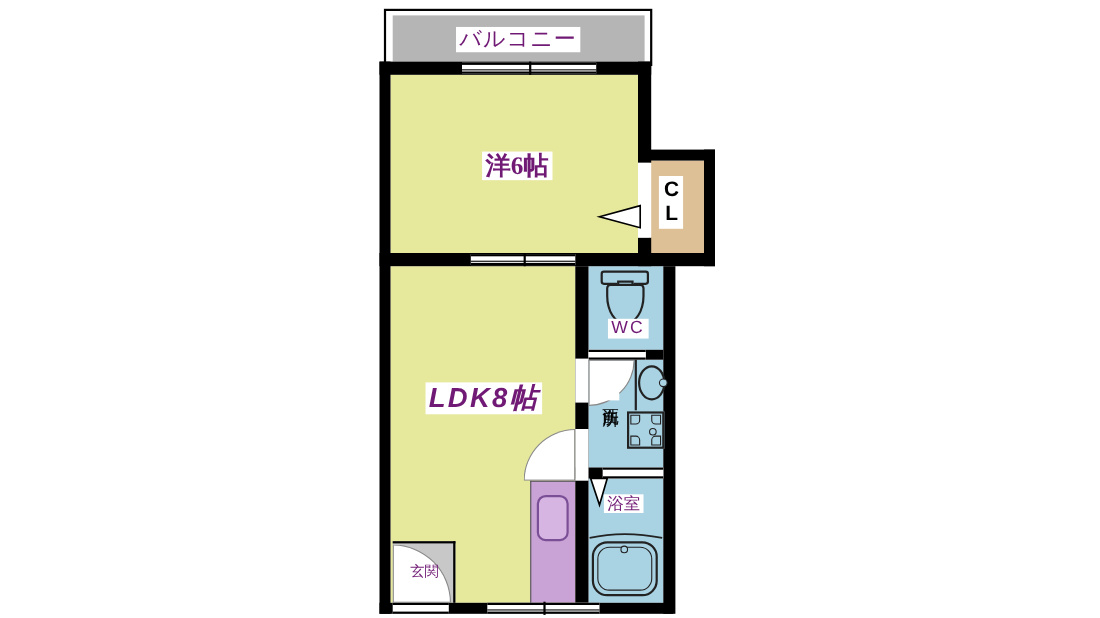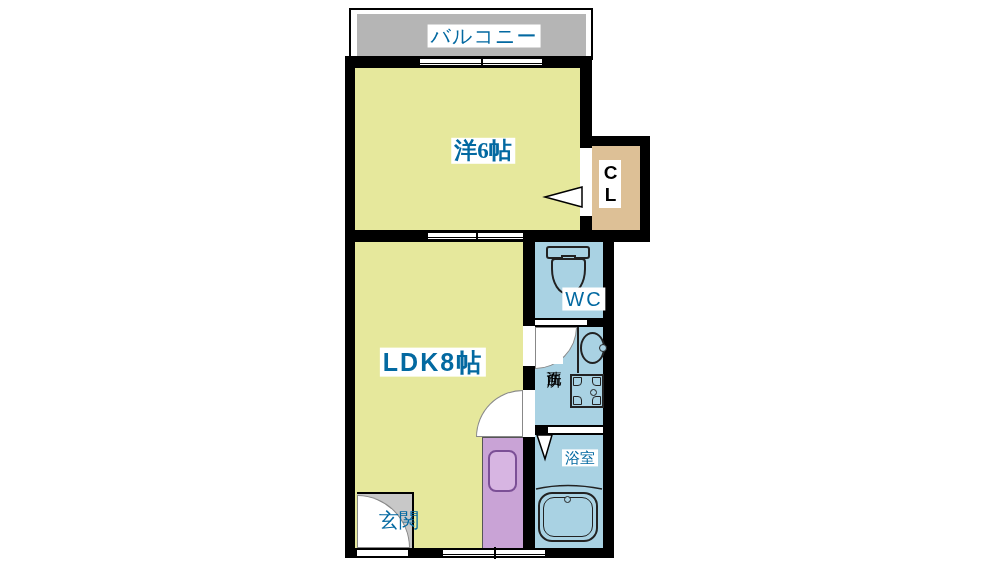--- a/index.html
+++ b/index.html
@@ -10,21 +10,21 @@
   .fill{position:absolute;}
   
   .window{position:absolute;background:#fff;border-top:2px solid var(--wall,#000);border-bottom:2px solid var(--wall,#000);box-sizing:border-box;}
   .window::before{content:"";position:absolute;left:0;right:0;top:50%;height:1px;margin-top:0.5px;background:var(--wall,#000);}
   .window.tick::after{content:"";position:absolute;left:50%;top:-3px;bottom:-3px;width:2px;background:var(--wall,#000);}
   
   .opening{position:absolute;background:#fff;border-top:2px solid var(--wall,#000);border-bottom:2px solid var(--wall,#000);box-sizing:border-box;}
   
   .swing{position:absolute;background:#fff;border:1px solid #888;box-sizing:border-box;}
   .rlabel{position:absolute;transform:translate(-50%,-50%);background:var(--label_bg,#fff);
-          color:#0369a1;padding:0 3px;line-height:1.15;white-space:nowrap;text-align:right;margin-left:13px;}
+          color:#701a75;padding:0 3px;line-height:1.15;white-space:nowrap;text-align:right;}
   .vlabel{position:absolute;background:var(--label_bg,#fff);color:#000;
           writing-mode:vertical-rl;text-orientation:upright;letter-spacing:1px;
           padding:2px 0;text-align:center;}
   .fixture{position:absolute;box-sizing:border-box;border:2px solid var(--icon_stroke,#222);}
   svg.overlay{position:absolute;left:0;top:0;pointer-events:none;}
 </style>
 </head>
 <body>
 
 <div class="canvas">
@@ -92,19 +92,19 @@
 
   <svg class="overlay" width="1000" height="562" viewBox="0 0 1000 562">
     <polygon points="545,197 582,187 582,207" fill="#fff" stroke="#000" stroke-width="1.5"></polygon>
     <polygon points="537,435 552,435 545,459" fill="#fff" stroke="#000" stroke-width="1.5"></polygon>
     <path d="M536,489 Q567,482 602,489" fill="none" stroke="#222" stroke-width="1.5"></path>
   </svg>
 
   <div class="rlabel" style="left:471px;top:36px;font-size:20px;letter-spacing:1px;">バルコニー</div>
   <div class="rlabel" style="left:470px;top:151px;font-size:23px;font-weight:bold;font-family:Liberation Serif, serif;">洋6帖</div>
   <div class="vlabel" style="left:599px;top:160px;font-size:19px;font-weight:bold;">CL</div>
-  <div class="rlabel" style="left:571px;top:299px;font-size:20px;letter-spacing:2px;">WC</div>
+  <div class="rlabel" style="left:571px;top:299px;font-size:16px;letter-spacing:2px;">WC</div>
   <div class="vlabel" style="left:544px;top:357px;font-size:15px;">洗面所</div>
   <div class="rlabel" style="left:567px;top:458px;font-size:15px;">浴室</div>
-  <div class="rlabel" style="left:420px;top:362px;font-size:25px;font-weight:bold;letter-spacing:2px;">LDK8帖</div>
-  <div class="rlabel" style="left:386px;top:520px;font-size:20px;background:transparent;">玄関</div>
+  <div class="rlabel" style="left:440px;top:362px;font-size:25px;font-weight:bold;letter-spacing:2px;font-style:italic;">LDK8帖</div>
+  <div class="rlabel" style="left:386px;top:520px;font-size:13px;background:transparent;">玄関</div>
 
 </div>
 
 </body></html>

